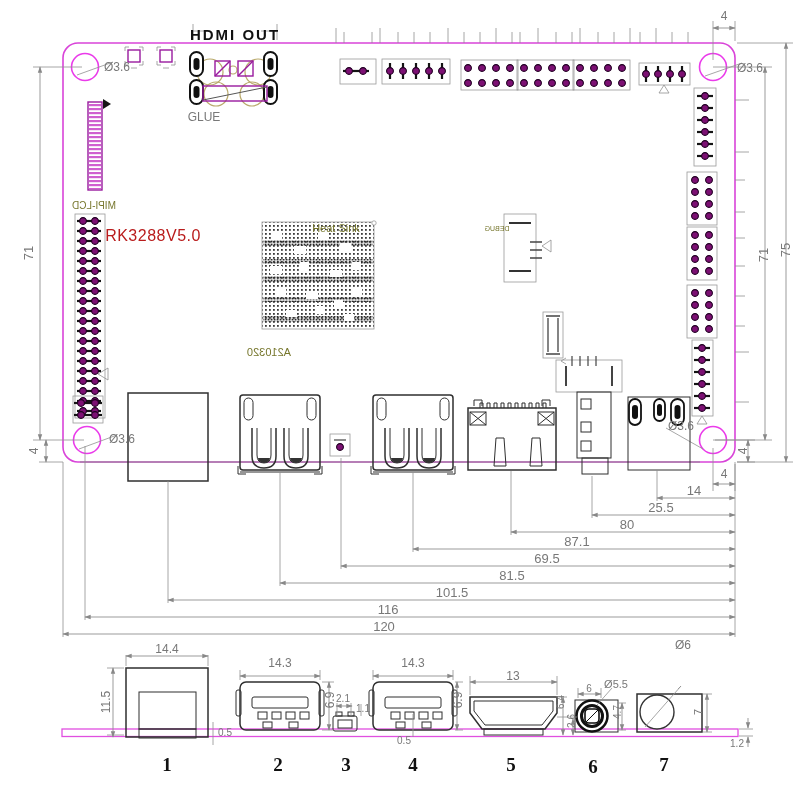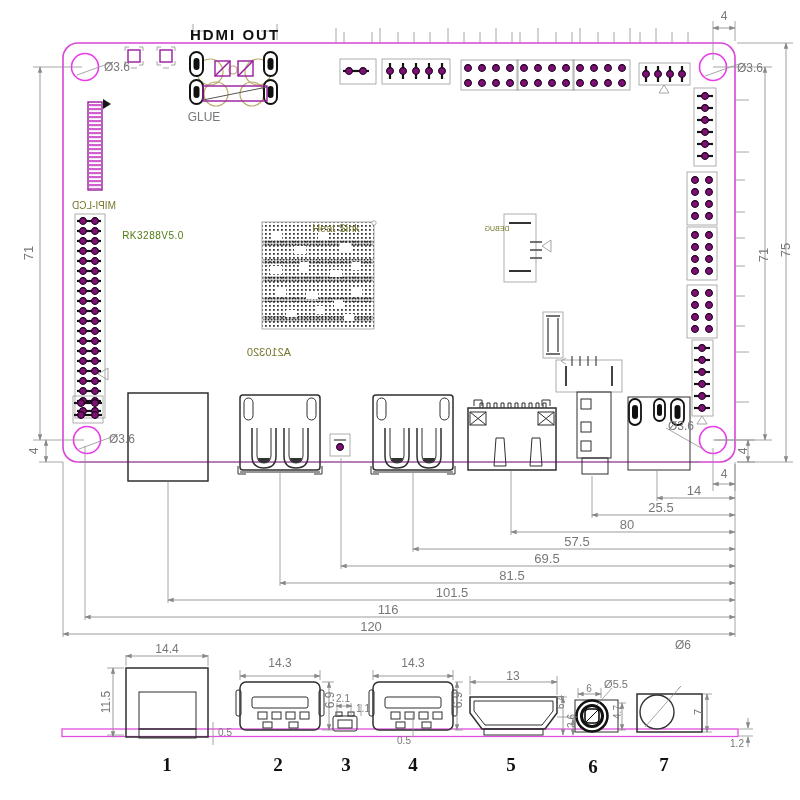--- a/index.html
+++ b/index.html
@@ -5,21 +5,21 @@
   html,body{margin:0;padding:0;background:#fff;}
   .stage{position:relative;width:800px;height:800px;background:#fff;overflow:hidden;
          font-family:"Liberation Sans",sans-serif;}
   .stage svg{position:absolute;left:0;top:0;}
   .t{position:absolute;transform:translate(-50%,-50%);color:#787878;font-size:12px;
      white-space:nowrap;line-height:1;}
   .rot{transform:translate(-50%,-50%) rotate(-90deg);}
   .mir{transform:translate(-50%,-50%) scaleX(-1);}
   .f9{font-size:12px}.f10{font-size:10px}.f11{font-size:11px}.f13{font-size:13px}
   .olive{color:#76762c;}
-  .chip{color:#4d7c0f;font-size:10px;letter-spacing:.5px;}
+  .chip{color:#b91c1c;font-size:16px;letter-spacing:.5px;}
   .hdmi{color:#111;font-size:15px;font-weight:700;letter-spacing:2px;}
   .num{color:#111;font-size:19px;font-weight:700;font-family:"Liberation Serif",serif;}
   
   .ext{stroke:#909090;stroke-width:.8;fill:none;}
   .dim{stroke:#909090;stroke-width:.9;fill:none;}
   .bx{fill:none;stroke:#9a9a9a;stroke-width:.8;}
   .cn{fill:none;stroke:#2f2f2f;stroke-width:1.5;}
   .cn2{fill:none;stroke:#2f2f2f;stroke-width:1;}
   .mg{fill:none;stroke:#d944d9;stroke-width:1.6;}
   .pu{fill:none;stroke:#991a9e;stroke-width:1.4;}
@@ -525,26 +525,26 @@
   <span class="t f13 rot" style="left:28px;top:253px">71</span>
   <span class="t f13 rot" style="left:763px;top:255px">71</span>
   <span class="t f13 rot" style="left:785px;top:250px">75</span>
   <span class="t rot" style="left:34px;top:451px">4</span>
   <span class="t rot" style="left:743px;top:451px">4</span>
   <span class="t" style="left:724px;top:474px">4</span>
 
   <span class="t f13" style="left:694px;top:490px">14</span>
   <span class="t f13" style="left:661px;top:507px">25.5</span>
   <span class="t f13" style="left:627px;top:524px">80</span>
-  <span class="t f13" style="left:577px;top:541px">57.5</span>
+  <span class="t f13" style="left:577px;top:541px">87.1</span>
   <span class="t f13" style="left:547px;top:558px">69.5</span>
   <span class="t f13" style="left:512px;top:575px">81.5</span>
   <span class="t f13" style="left:452px;top:592px">101.5</span>
   <span class="t f13" style="left:388px;top:609px">116</span>
-  <span class="t f13" style="left:371px;top:626px">120</span>
+  <span class="t f13" style="left:384px;top:626px">120</span>
 
   <span class="t" style="left:167px;top:649px">14.4</span>
   <span class="t rot" style="left:106px;top:702px">11.5</span>
   <span class="t f10" style="left:225px;top:733px">0.5</span>
 
   <span class="t" style="left:280px;top:663px">14.3</span>
   <span class="t rot" style="left:330px;top:700px">6.9</span>
 
   <span class="t f10" style="left:343px;top:699px">2.1</span>
   <span class="t f10" style="left:363px;top:709px">1.1</span>

